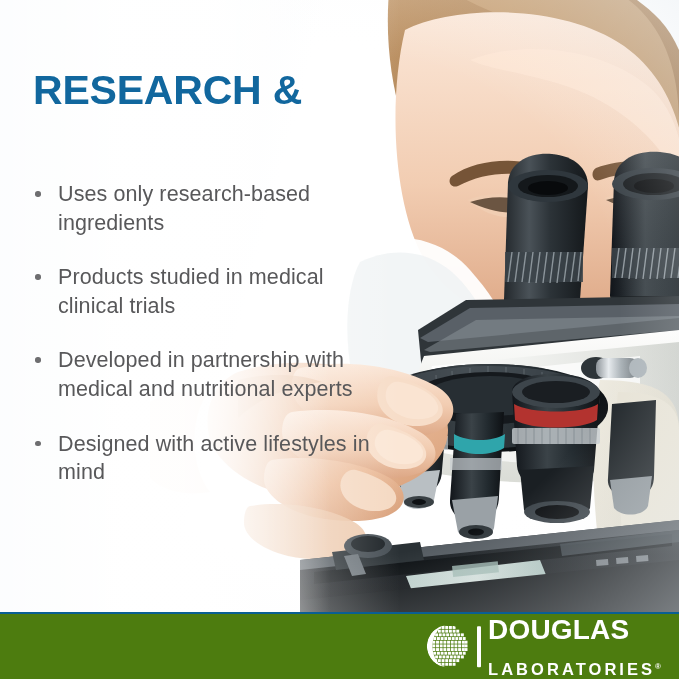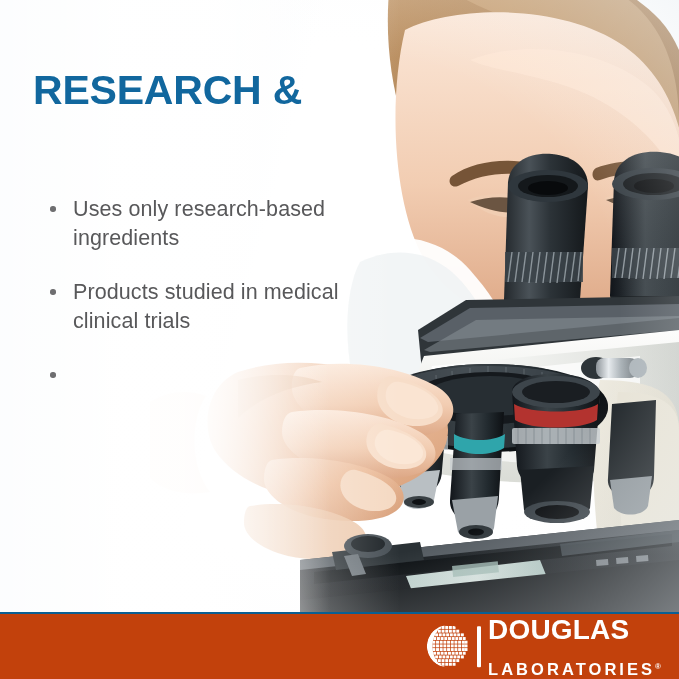--- a/index.html
+++ b/index.html
@@ -40,21 +40,21 @@
     font-size:41px;line-height:.97;
     font-weight:700;letter-spacing:-.2px;
     color:#11679e;
     text-transform:uppercase;
   }
   .heading .l2{display:block;}
 
   
   .bullets{
     position:absolute;left:31px;top:180px;width:360px;
-    margin:15px;padding:0;list-style:none;
+    margin:0;padding:0;list-style:none;
   }
   .bullets li{
     position:relative;
     padding-left:27px;
     margin-bottom:26px;
     font-size:21.5px;
     line-height:1.33;
     color:#58585a;
     font-weight:400;
     letter-spacing:.1px;
@@ -62,21 +62,21 @@
   .bullets li:last-child{margin-bottom:0;}
   .bullets li .dot{
     position:absolute;left:4px;top:11px;
     width:5.5px;height:5.5px;border-radius:50%;
     background:#6e6e70;
   }
 
   
   .brandbar{
     position:absolute;left:0;bottom:0;width:679px;height:67px;
-    background:#c2410c;
+    background:#4d7c0f;
     border-top:2px solid #0a5f93;
     box-sizing:border-box;
   }
   .logo{
     position:absolute;right:18px;top:50%;
     transform:translateY(-50%);
     display:flex;align-items:center;
   }
   .logo-mark{width:46px;height:46px;display:block;}
   .logo-rule{
@@ -433,20 +433,25 @@
     <li>
       <span class="dot"></span>
       <span>Uses only research-based ingredients</span>
     </li>
     <li>
       <span class="dot"></span>
       <span>Products studied in medical clinical trials</span>
     </li>
     <li>
       <span class="dot"></span>
+      <span>Developed in partnership with medical and nutritional experts</span>
+    </li>
+    <li>
+      <span class="dot"></span>
+      <span>Designed with active lifestyles in mind</span>
     </li>
   </ul>
 
   <div class="brandbar">
     <div class="logo">
 
       <svg class="logo-mark" viewBox="0 0 100 100" aria-hidden="true">
         <defs>
           <clipPath id="discClip">
               <circle cx="50" cy="50" r="46"></circle>

